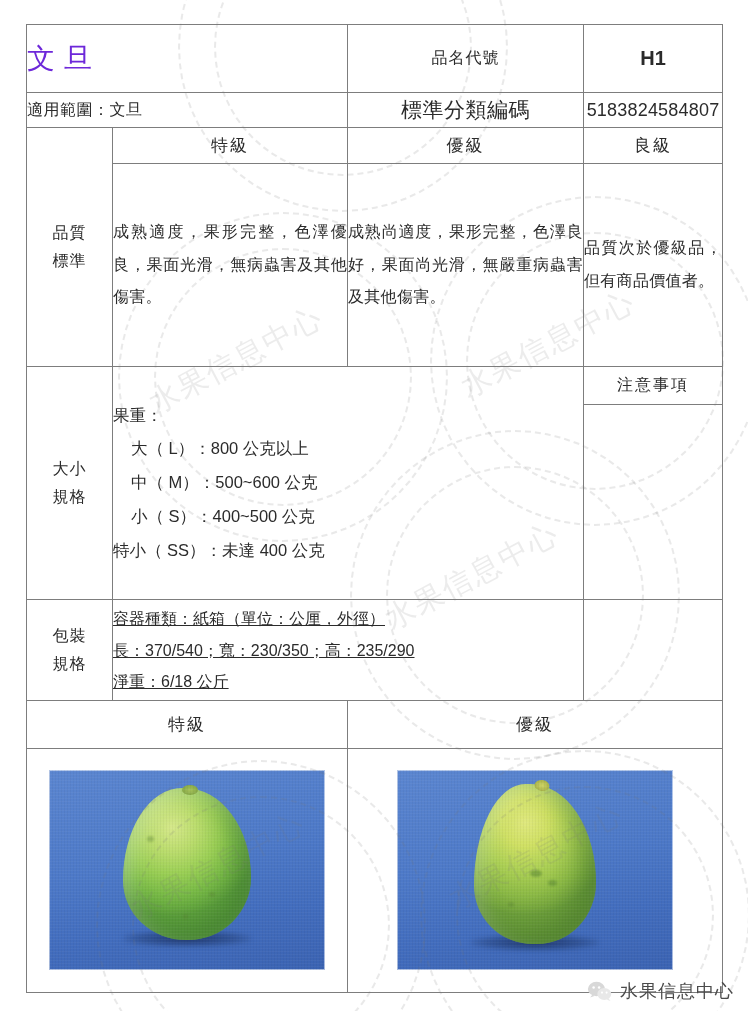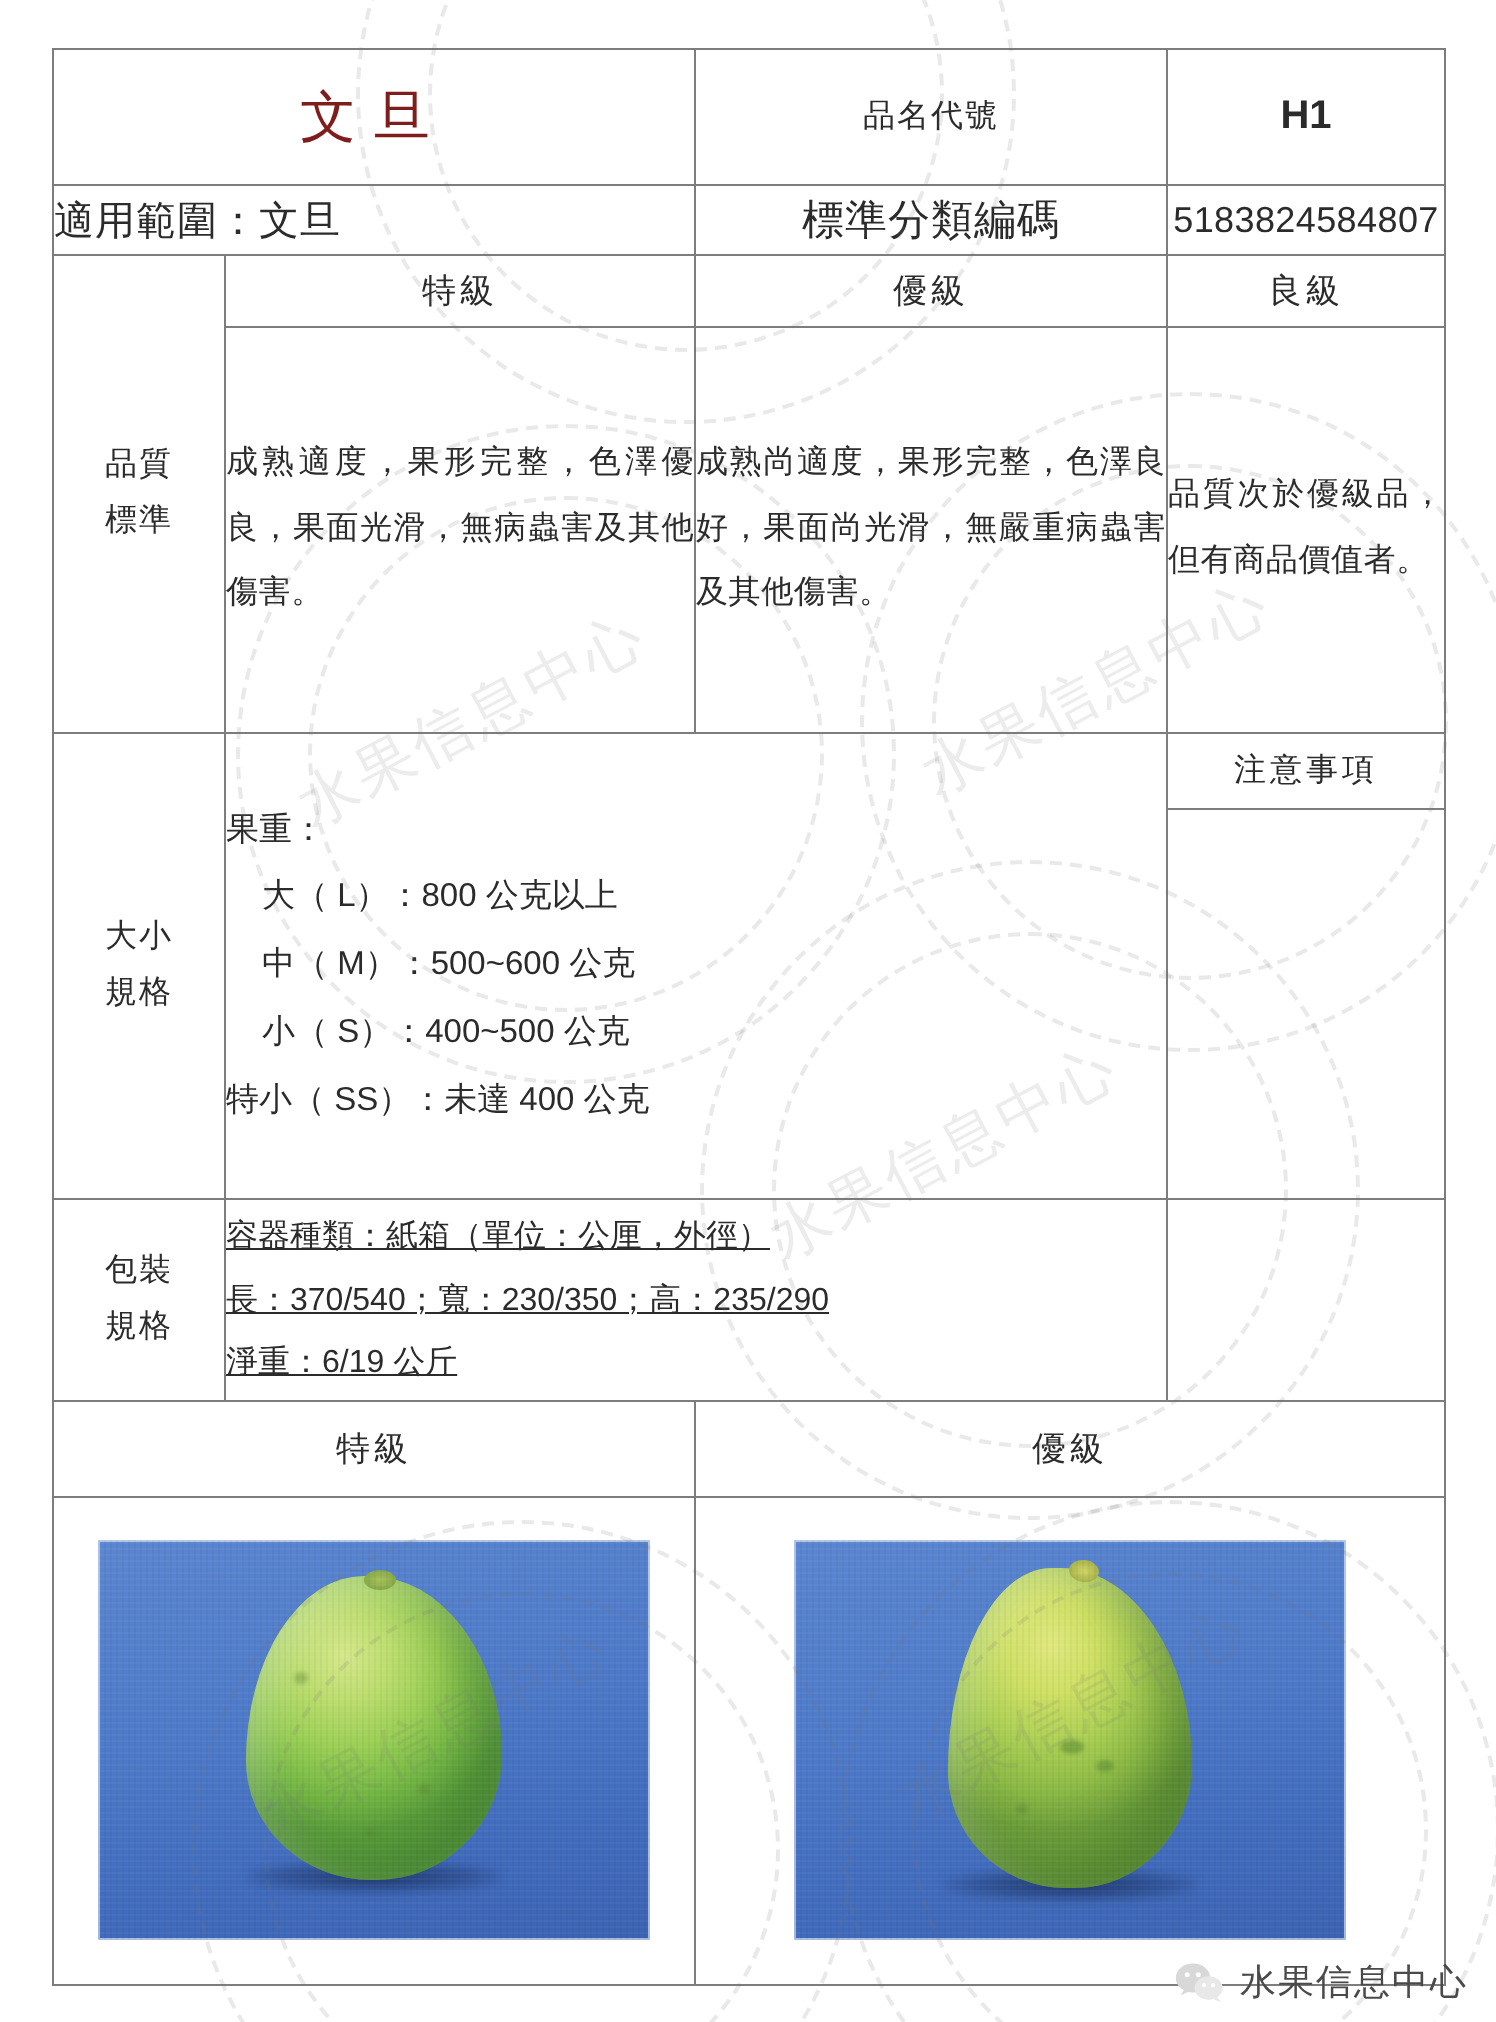--- a/index.html
+++ b/index.html
@@ -62,32 +62,31 @@
   .ctr { text-align: center; }
   .lbl-cell {
     text-align: center;
     line-height: 1.75;
     font-size: 16px;
     letter-spacing: 1px;
   }
 
   
   .title-cell {
-    text-align: center;
     font-size: 28px;
     letter-spacing: 9px;
     padding-left: 9px;
-    color: #7f1d1d;
+    color: #6d28d9;
   }
   .code-label { font-size: 16px; letter-spacing: 1px; }
   .code-value { font-size: 20px; font-weight: bold; }
 
   
   .scope-cell {
-    font-size: 20px;
+    font-size: 16px;
     padding: 5px 9px;
     letter-spacing: 0.5px;
   }
   .barcode-label { font-size: 21px; letter-spacing: 0.5px; }
   .barcode-value { font-size: 18px; letter-spacing: 0.2px; }
 
   
   .grade-head {
     text-align: center;
     font-size: 17px;
@@ -315,21 +314,21 @@
         </tr>
 
         <tr style="height:98px">
           <td class="lbl-cell">
             <div>包裝</div>
             <div>規格</div>
           </td>
           <td colspan="2" class="pack-cell">
             <div>容器種類：紙箱（單位：公厘，外徑）</div>
             <div>長：370/540；寬：230/350；高：235/290</div>
-            <div>淨重：6/19 公斤</div>
+            <div>淨重：6/18 公斤</div>
           </td>
           <td></td>
         </tr>
 
         <tr style="height:46px">
           <td colspan="2" class="photo-head">特級</td>
           <td colspan="2" class="photo-head">優級</td>
         </tr>
 
         <tr style="height:236px">

